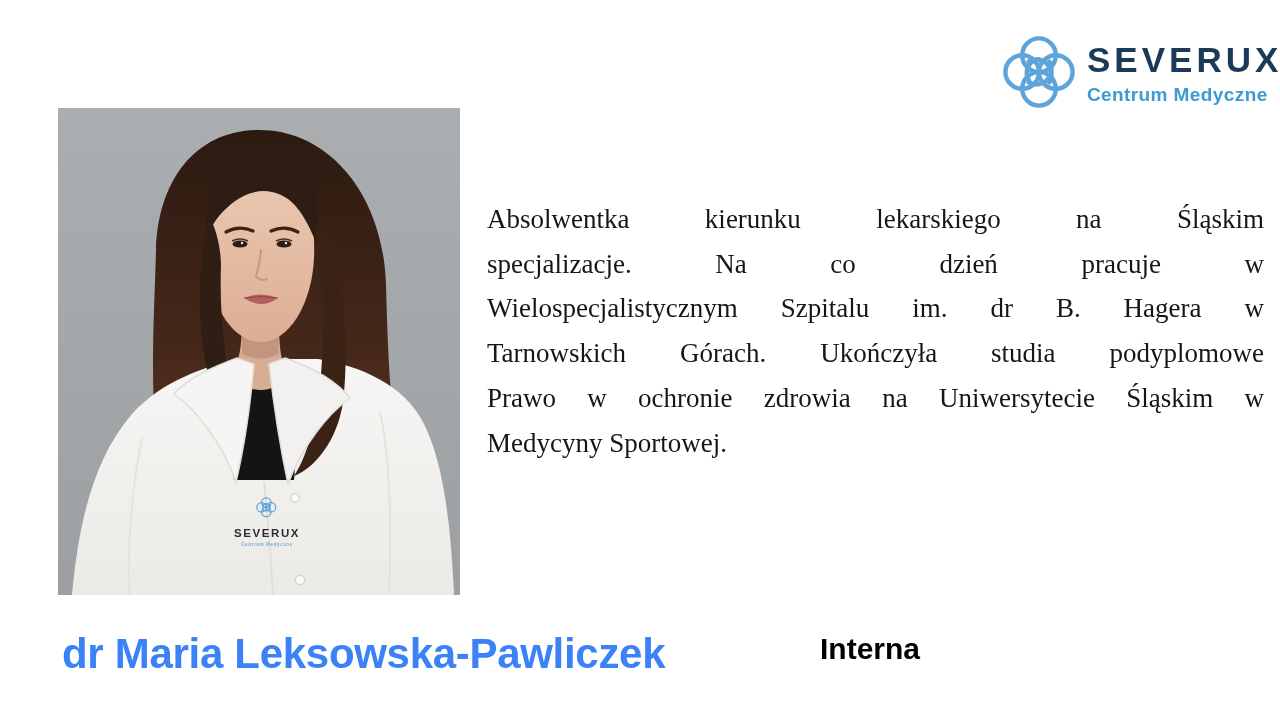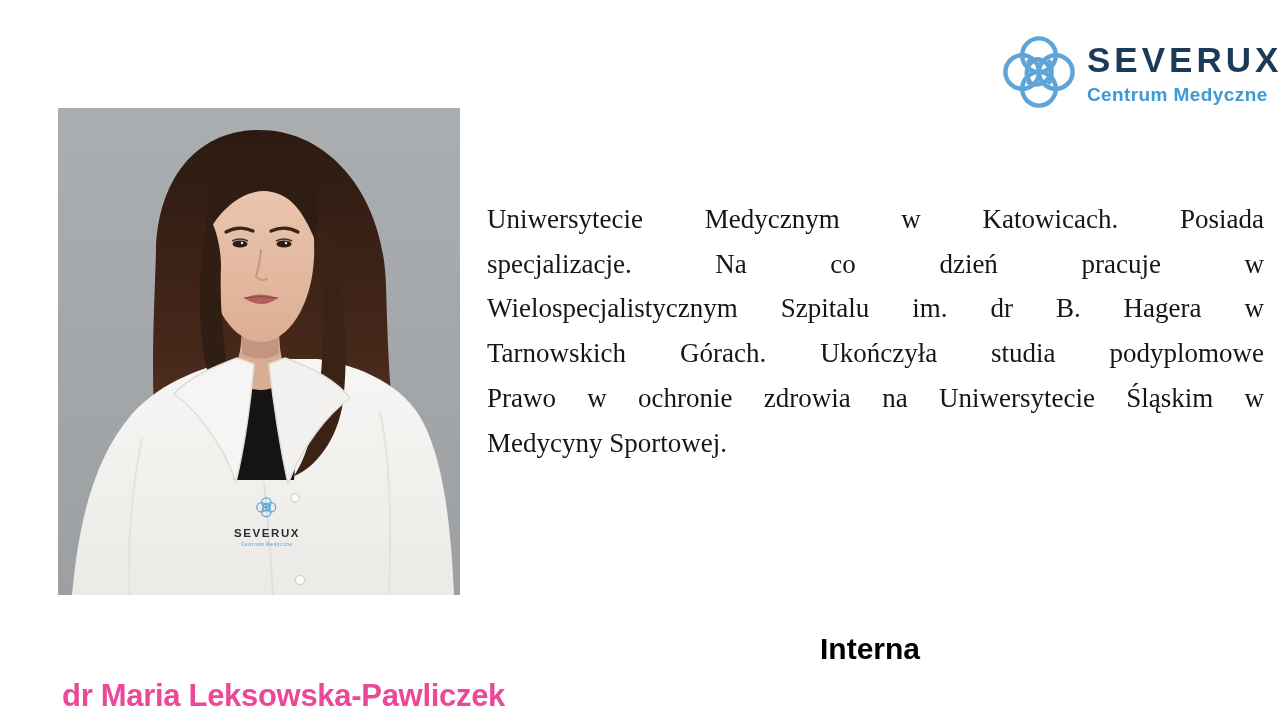--- a/index.html
+++ b/index.html
@@ -72,26 +72,25 @@
   }
   .bio-line:last-child {
     text-align-last: left;
   }
 
   
   .doctor-name {
     position: absolute;
     left: 62px;
     top: 630px;
-    font-size: 31px;
+    font-size: 42px;
     font-weight: 700;
     letter-spacing: -0.3px;
-    color: #ec4899;
-    white-space: nowrap;
-    margin-top: 48px;
+    color: #3b82f6;
+    white-space: nowrap;
   }
   .specialty {
     position: absolute;
     left: 820px;
     top: 632px;
     font-size: 30px;
     font-weight: 700;
     color: #000000;
     white-space: nowrap;
   }
@@ -190,21 +189,21 @@
 
       <g>
         <use href="#clover" transform="translate(197,388) scale(0.225)"></use>
         <text x="209" y="429" text-anchor="middle" font-family="Liberation Sans, sans-serif" font-size="11.5" font-weight="700" letter-spacing="1.6" fill="#2d2d2d">SEVERUX</text>
         <text x="209" y="438" text-anchor="middle" font-family="Liberation Sans, sans-serif" font-size="4.6" font-weight="700" letter-spacing="0.6" fill="#79aed6">Centrum Medyczne</text>
       </g>
     </svg>
   </div>
 
   <div class="bio">
-      <div class="bio-line">Uniwersytecie Medycznym w Katowicach. Posiada</div>
+      <div class="bio-line">Absolwentka kierunku lekarskiego na Śląskim</div>
       <div class="bio-line">specjalizacje. Na co dzień pracuje w</div>
       <div class="bio-line">Wielospecjalistycznym Szpitalu im. dr B. Hagera w</div>
       <div class="bio-line">Tarnowskich Górach. Ukończyła studia podyplomowe</div>
       <div class="bio-line">Prawo w ochronie zdrowia na Uniwersytecie Śląskim w</div>
       <div class="bio-line">Medycyny Sportowej.</div>
     </div>
 
   <div class="doctor-name">dr Maria Leksowska-Pawliczek</div>
   <div class="specialty">Interna</div>
 

